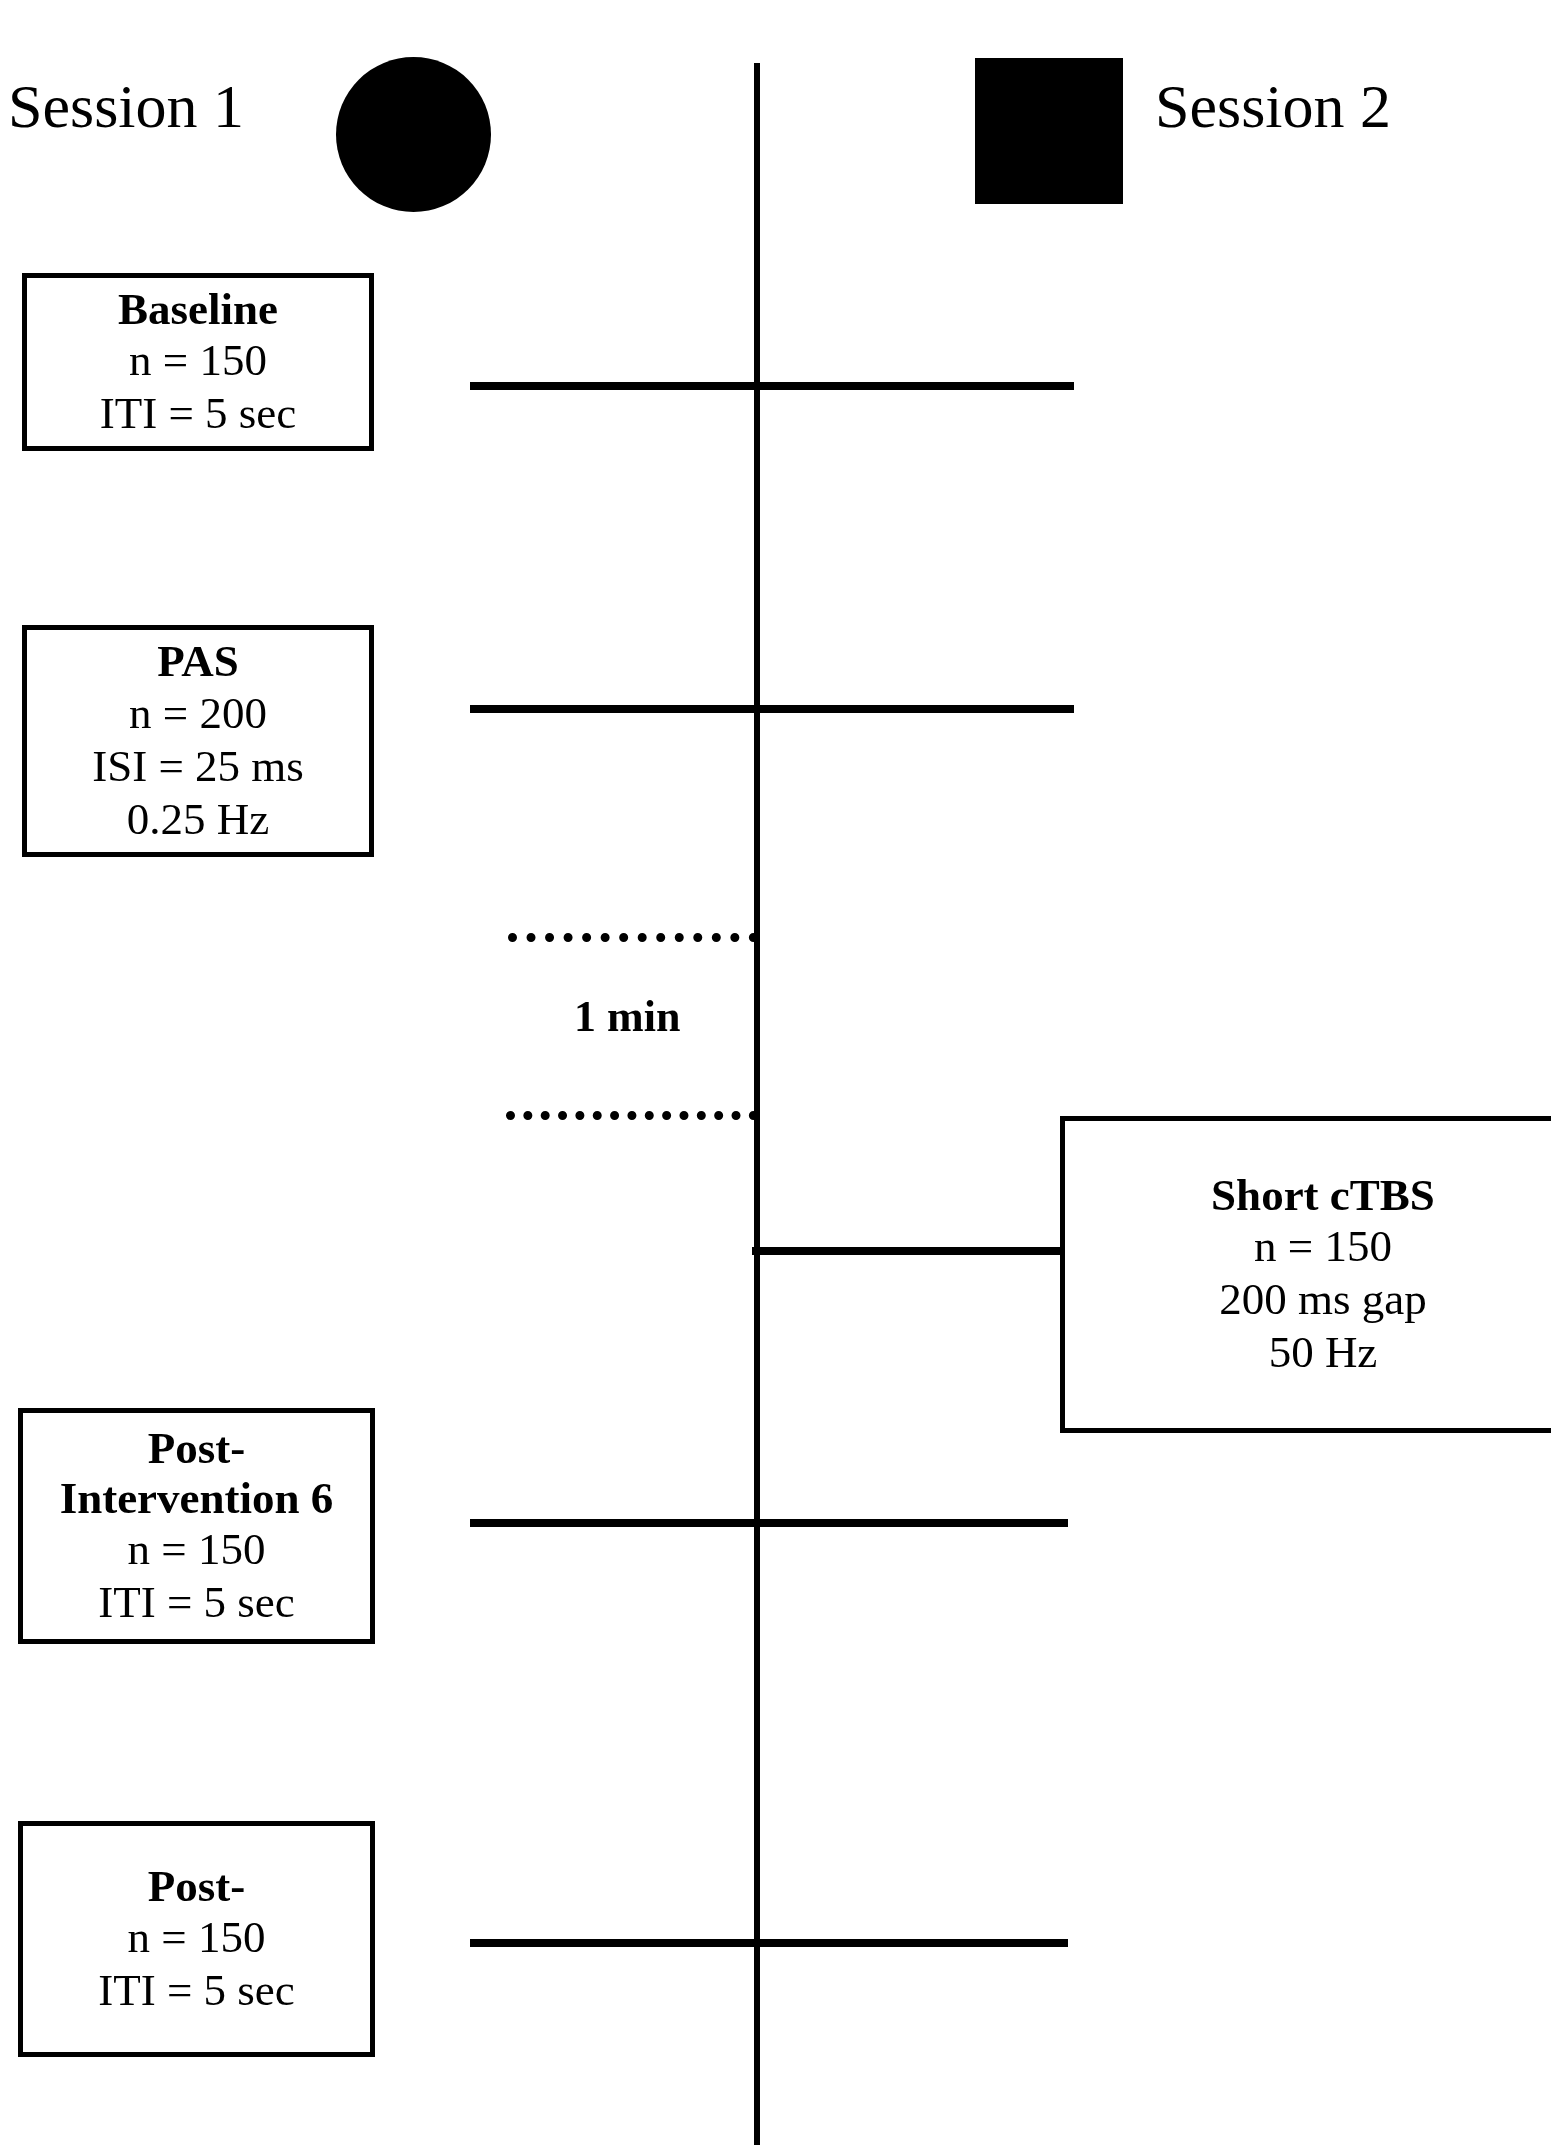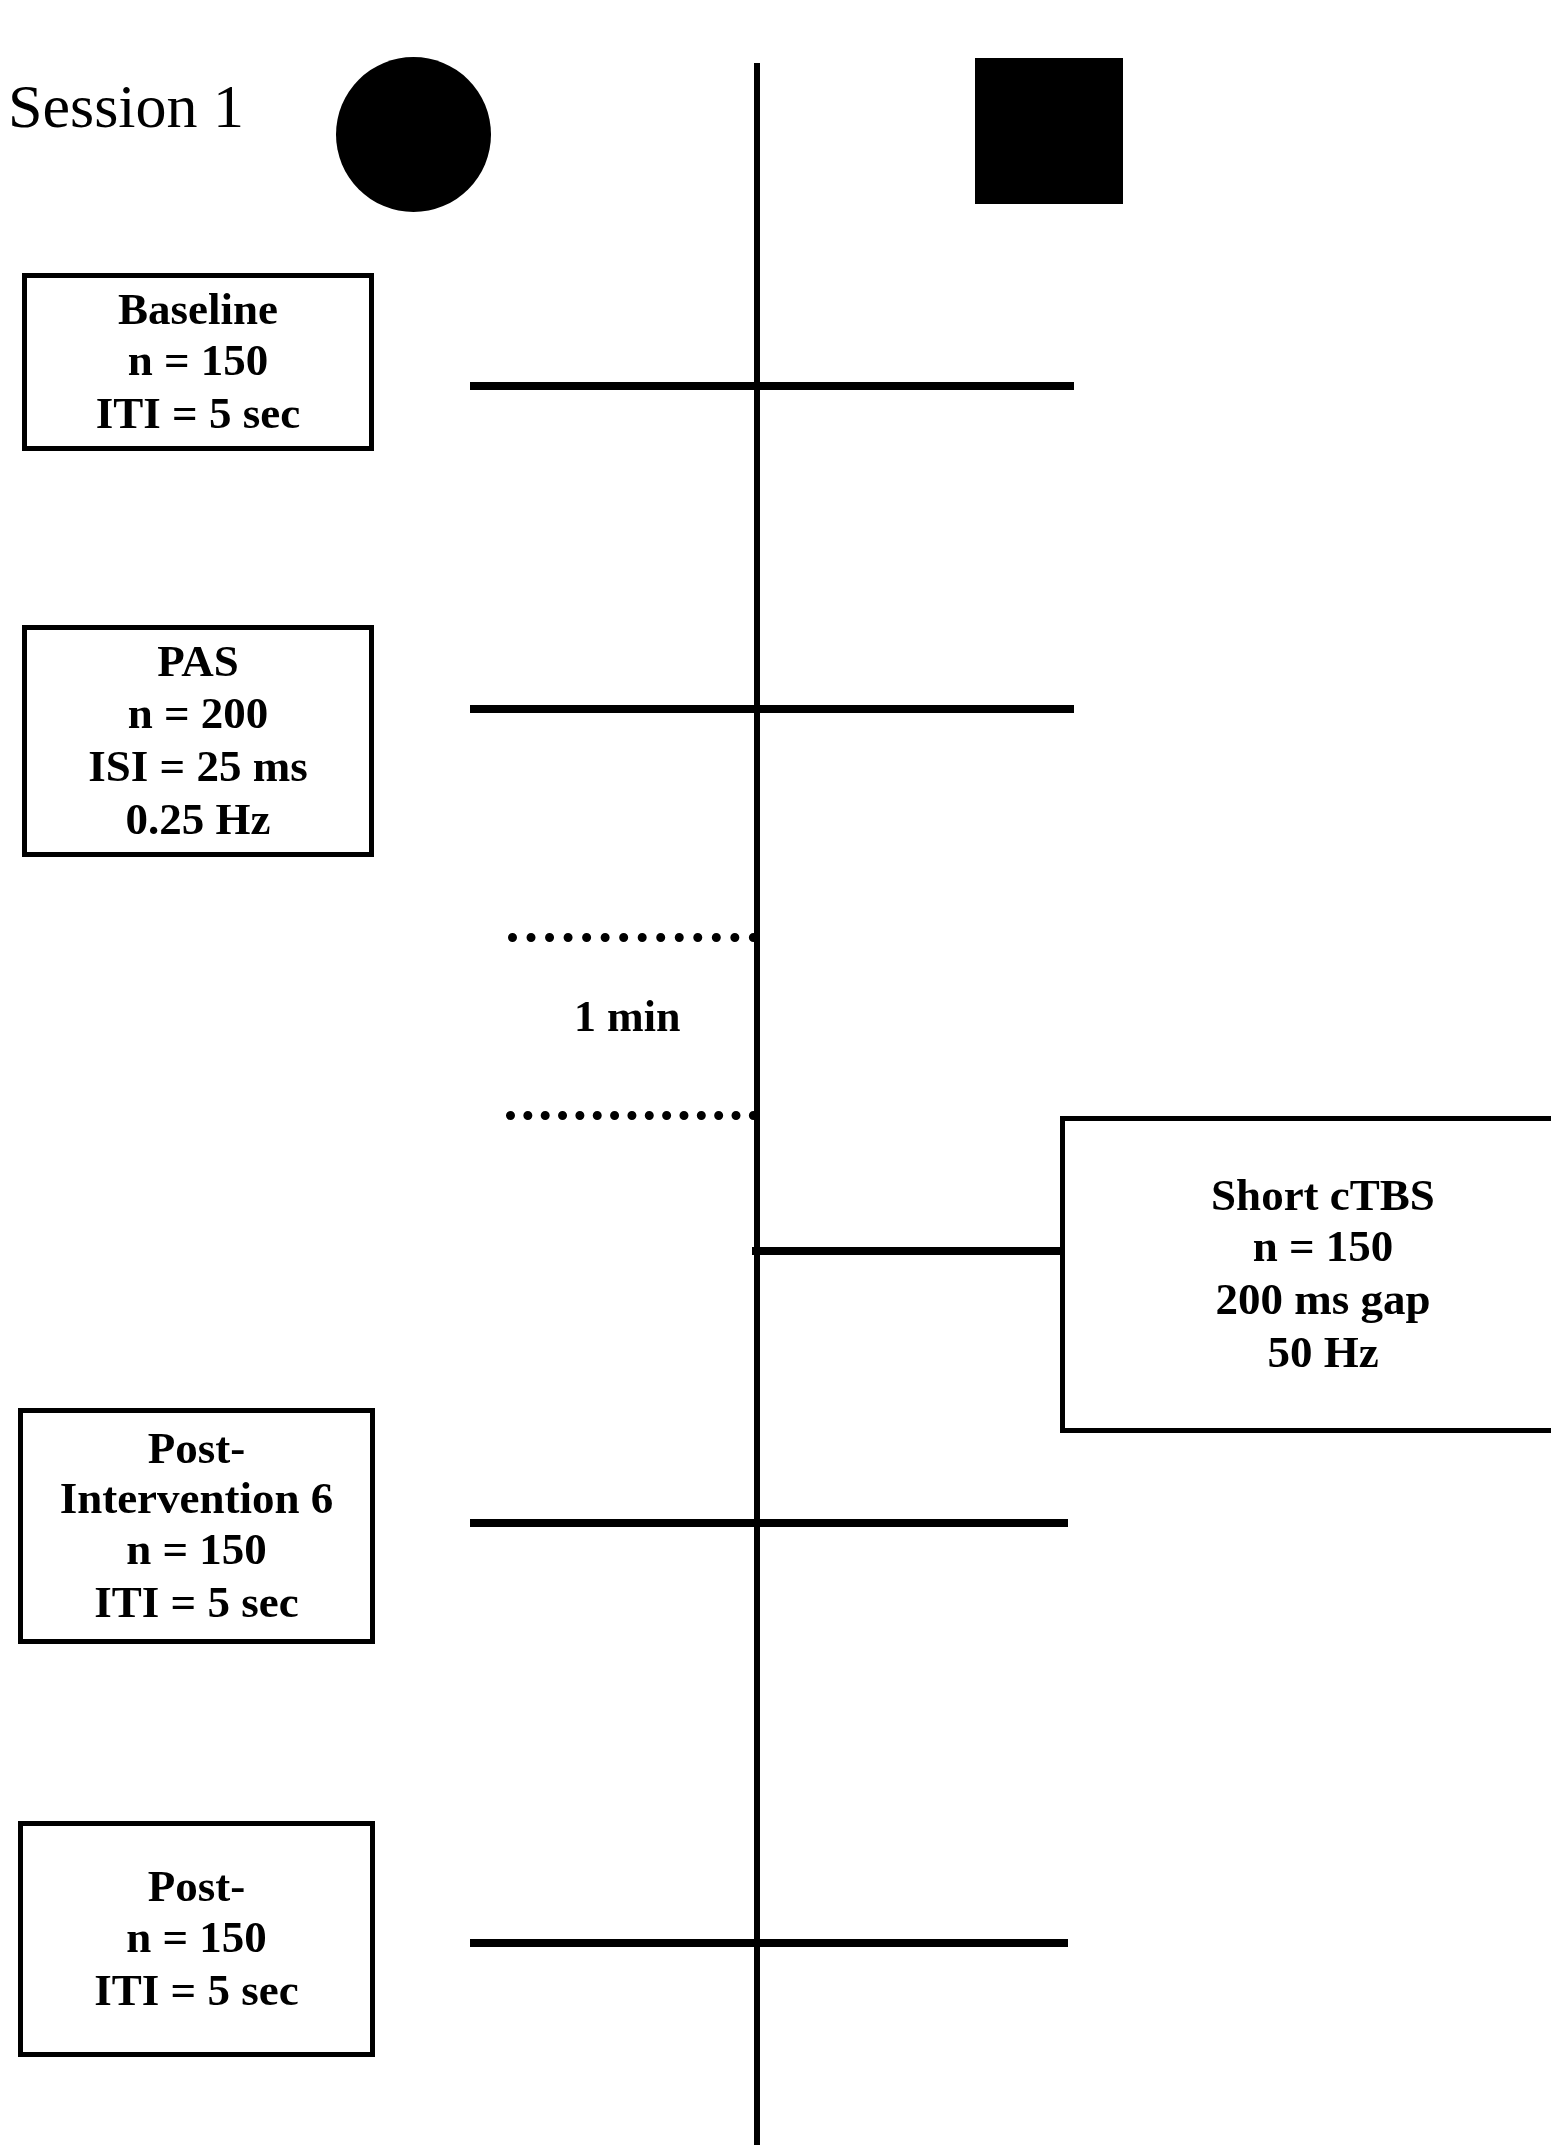--- a/index.html
+++ b/index.html
@@ -105,21 +105,21 @@
     padding: 20px 10px;
   }
   .stage-title {
     font-size: 45px;
     font-weight: bold;
     line-height: 1.12;
     white-space: nowrap;
   }
   .stage-line {
     font-size: 45px;
-    font-weight: 700;
+    font-weight: 400;
     line-height: 1.18;
     white-space: nowrap;
   }
 
   #box-baseline { left: 22px;  top: 240px;  width: 352px; height: 178px; }
   #box-pas      { left: 22px;  top: 592px;  width: 352px; height: 232px; }
   #box-ctbs     { left: 1060px; top: 1083px; width: 526px; height: 317px; }
   #box-post1    { left: 18px;  top: 1375px; width: 357px; height: 236px; }
   #box-post2    { left: 18px;  top: 1788px; width: 357px; height: 236px; }
 </style>
@@ -127,20 +127,21 @@
 <body>
 
 <div id="canvas">
 
   <div id="legend-session1-label" class="legend-label">Session 1</div>
 
   <div id="legend-circle"></div>
 
   <div id="legend-square"></div>
 
+  <div id="legend-session2-label" class="legend-label">Session 2</div>
 
   <div id="timeline-axis"></div>
 
   <div id="connector-baseline" class="connector"></div>
   <div id="connector-pas" class="connector"></div>
   <div id="connector-ctbs" class="connector"></div>
   <div id="connector-post1" class="connector"></div>
   <div id="connector-post2" class="connector"></div>
 
   <div id="dotted-line-top" class="dotted-line"></div>

